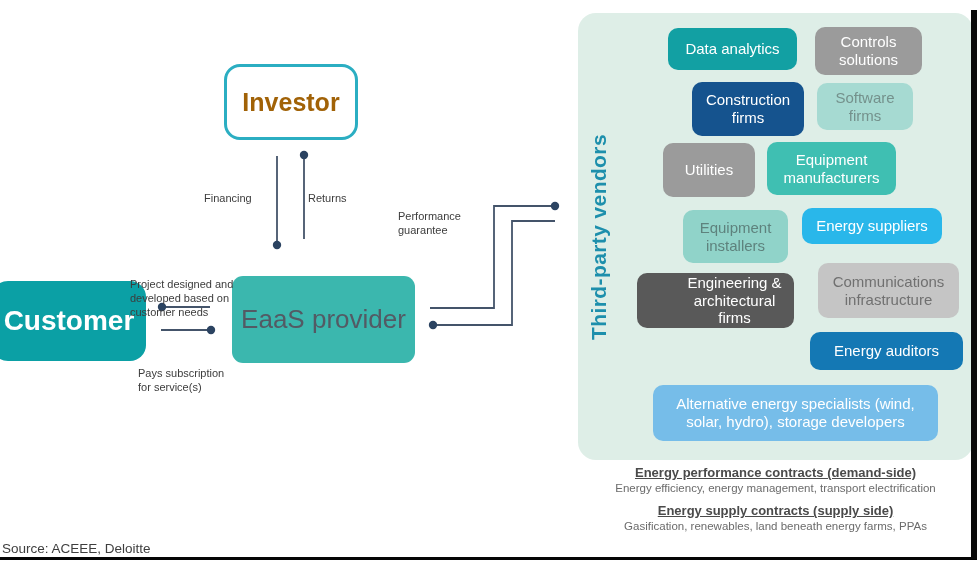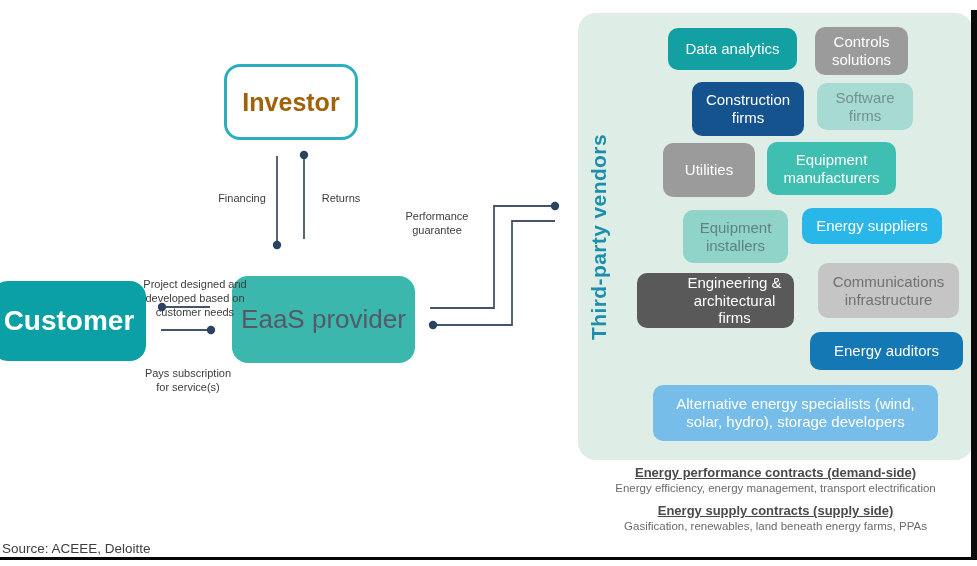--- a/index.html
+++ b/index.html
@@ -6,43 +6,43 @@
   #canvas{
     position:relative;width:977px;height:566px;background:#ffffff;
     font-family:"Liberation Sans",sans-serif;overflow:hidden;
   }
   
   .node{position:absolute;display:flex;align-items:center;justify-content:center;box-sizing:border-box;}
   #investor{left:224px;top:64px;width:134px;height:76px;background:#ffffff;
     border:3px solid #2BAEC2;border-radius:16px;font-size:25px;font-weight:700;color:#a16207;}
   #customer{left:-8px;top:281px;width:154px;height:80px;border-radius:16px;
     font-size:28px;font-weight:700;color:#ffffff;}
-  #provider{left:232px;top:276px;width:183px;height:87px;border-radius:16px;
+  #provider{left:232px;top:276px;width:183px;height:87px;border-radius:11px;
     font-size:26px;font-weight:400;color:#535A64;}
   
-  .edge-label{position:absolute;font-size:11px;color:#3C3C3C;text-align:center;line-height:1.25;}
+  .edge-label{position:absolute;font-size:11px;color:#3C3C3C;line-height:1.25;}
   #lbl-financing{left:204px;top:192px;width:76px;}
   #lbl-returns{left:308px;top:192px;width:66px;}
   #lbl-performance{left:398px;top:210px;width:78px;}
   #lbl-project{left:130px;top:237px;width:130px;margin-top:41px;}
   #lbl-pays{left:138px;top:367px;width:100px;}
   
   #connectors{position:absolute;left:0;top:0;pointer-events:none;}
   #connectors path,#connectors line{stroke:#44546A;stroke-width:1.8;fill:none;}
   #connectors circle{fill:#2B4361;stroke:none;}
   
   #panel{position:absolute;left:578px;top:13px;width:395px;height:447px;border-radius:18px;}
   #panel-title-wrap{position:absolute;left:582px;top:13px;width:34px;height:447px;
     display:flex;align-items:center;justify-content:center;}
   #panel-title{writing-mode:vertical-rl;transform:rotate(180deg);
     font-size:21px;font-weight:700;letter-spacing:0.4px;white-space:nowrap;}
   .vbox{position:absolute;border-radius:10px;display:flex;align-items:center;justify-content:center;
     text-align:center;font-size:15px;line-height:1.18;padding:2px 6px;box-sizing:border-box;}
   .v1{left:668px;top:28px;width:129px;height:42px;}
-  .v2{left:815px;top:27px;width:93px;height:48px;}
+  .v2{left:815px;top:27px;width:107px;height:48px;}
   .v3{left:692px;top:82px;width:112px;height:54px;}
   .v4{left:817px;top:83px;width:96px;height:47px;}
   .v5{left:663px;top:143px;width:92px;height:54px;}
   .v6{left:767px;top:142px;width:129px;height:53px;}
   .v7{left:683px;top:210px;width:105px;height:53px;}
   .v8{left:802px;top:208px;width:140px;height:36px;}
   .v9{left:637px;top:273px;width:157px;height:55px;}
   .v10{left:818px;top:263px;width:141px;height:55px;}
   .v11{left:810px;top:332px;width:153px;height:38px;}
   .v12{left:653px;top:385px;width:285px;height:56px;}

